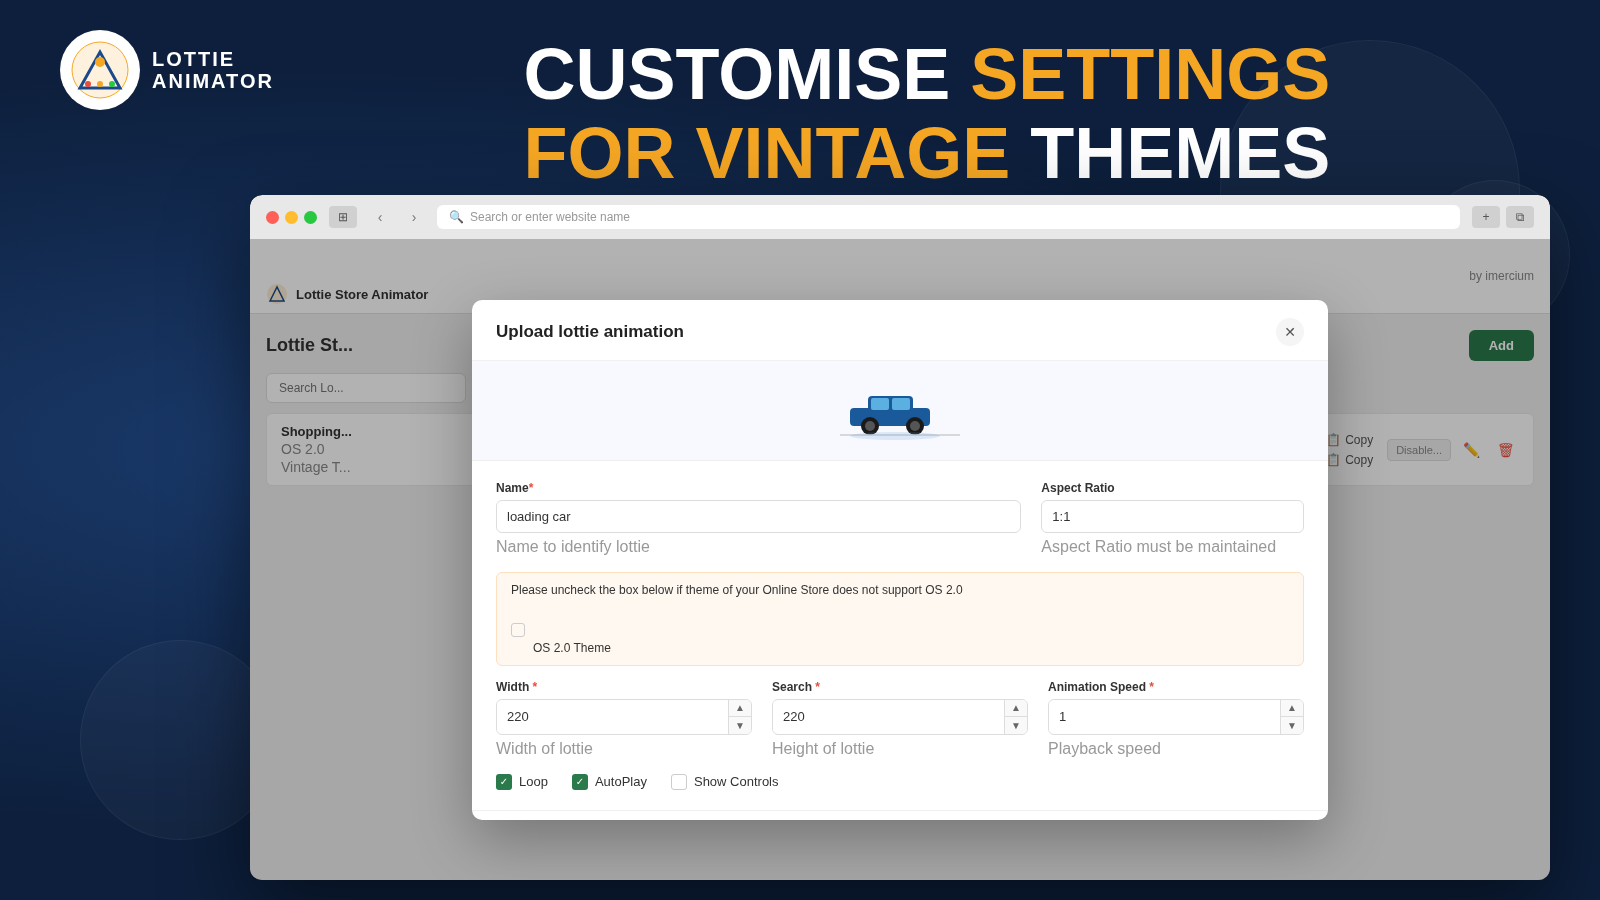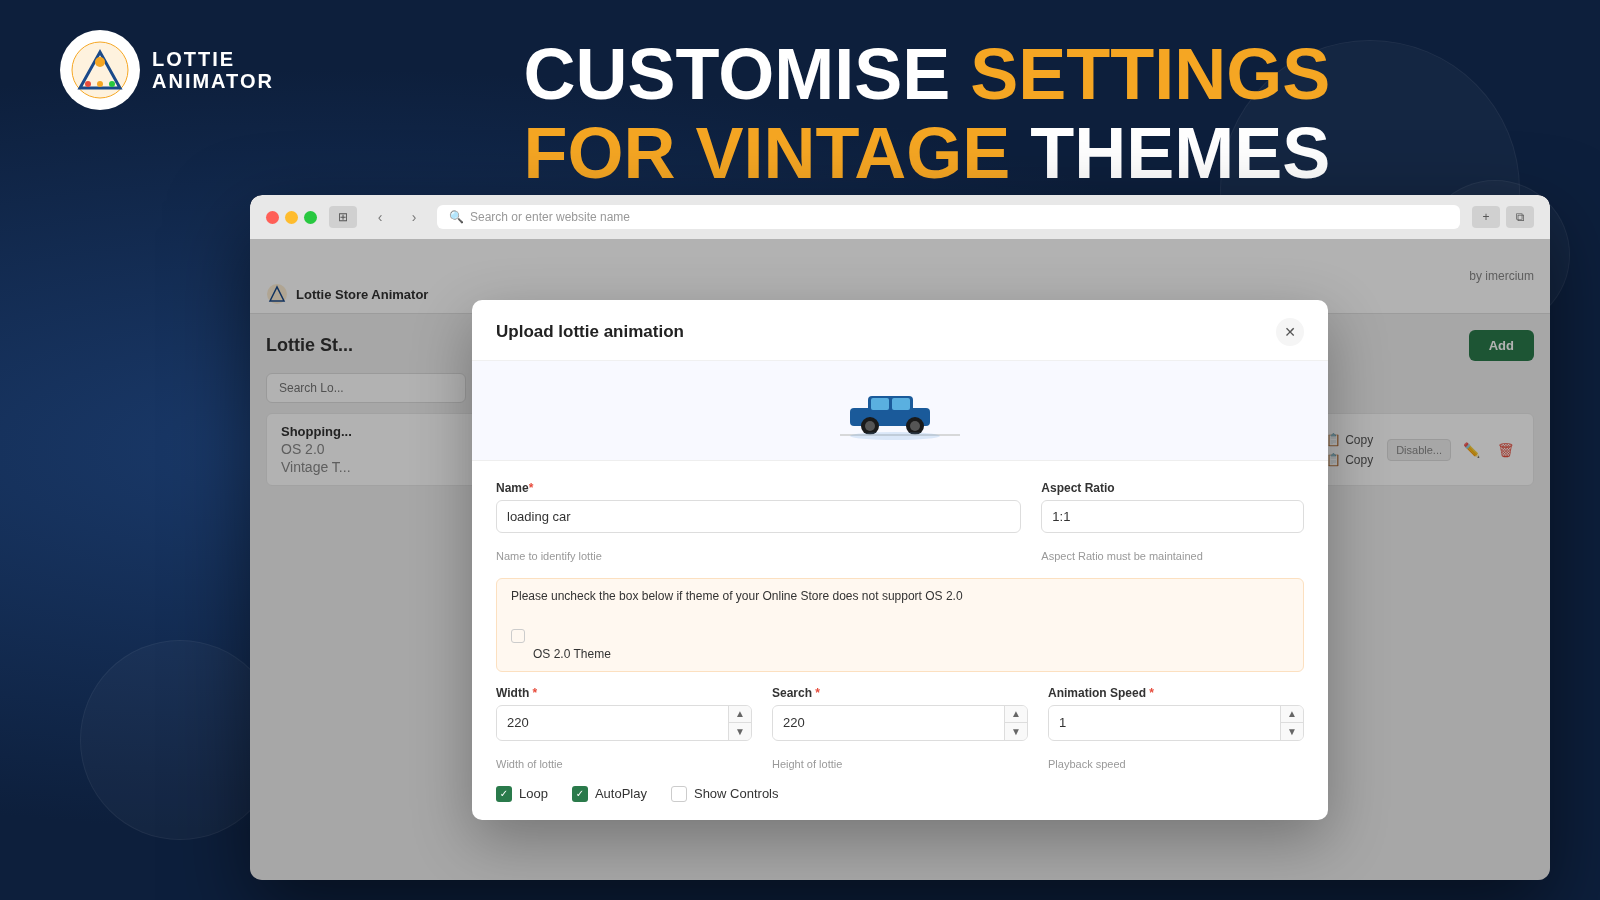--- a/index.html
+++ b/index.html
@@ -420,23 +420,23 @@
       width: 100%;
       border: 1px solid #ddd;
       border-radius: 6px;
       padding: 8px 10px;
       font-size: 13px;
       color: #333;
       outline: none;
     }
 
     .form-hint {
-      font-size: 11px;
+      font-size: 16px;
       color: #999;
-      margin-top: 17px;
+      margin-top: 5px;
     }
 
     .form-input-group {
       display: flex;
       align-items: center;
       border: 1px solid #ddd;
       border-radius: 6px;
       overflow: hidden;
     }
 

